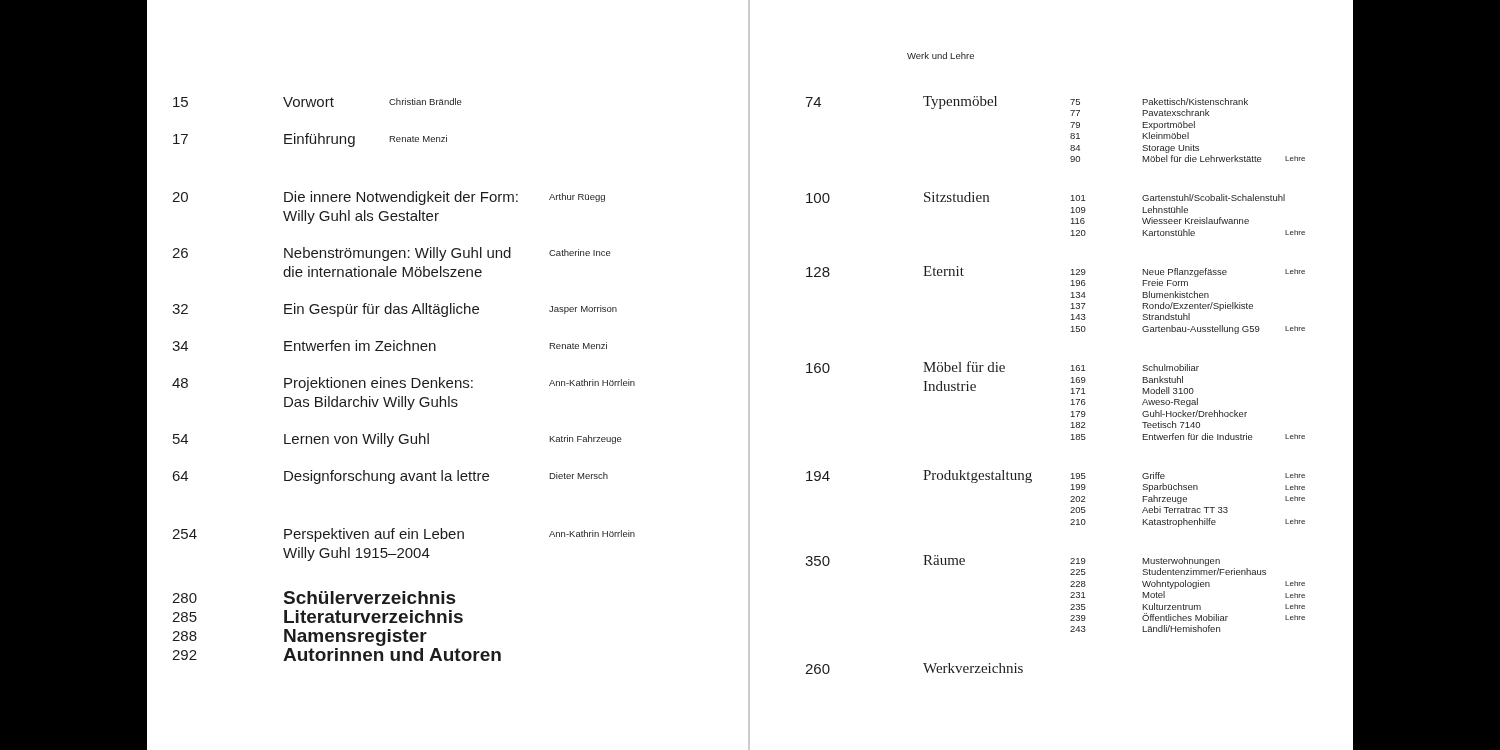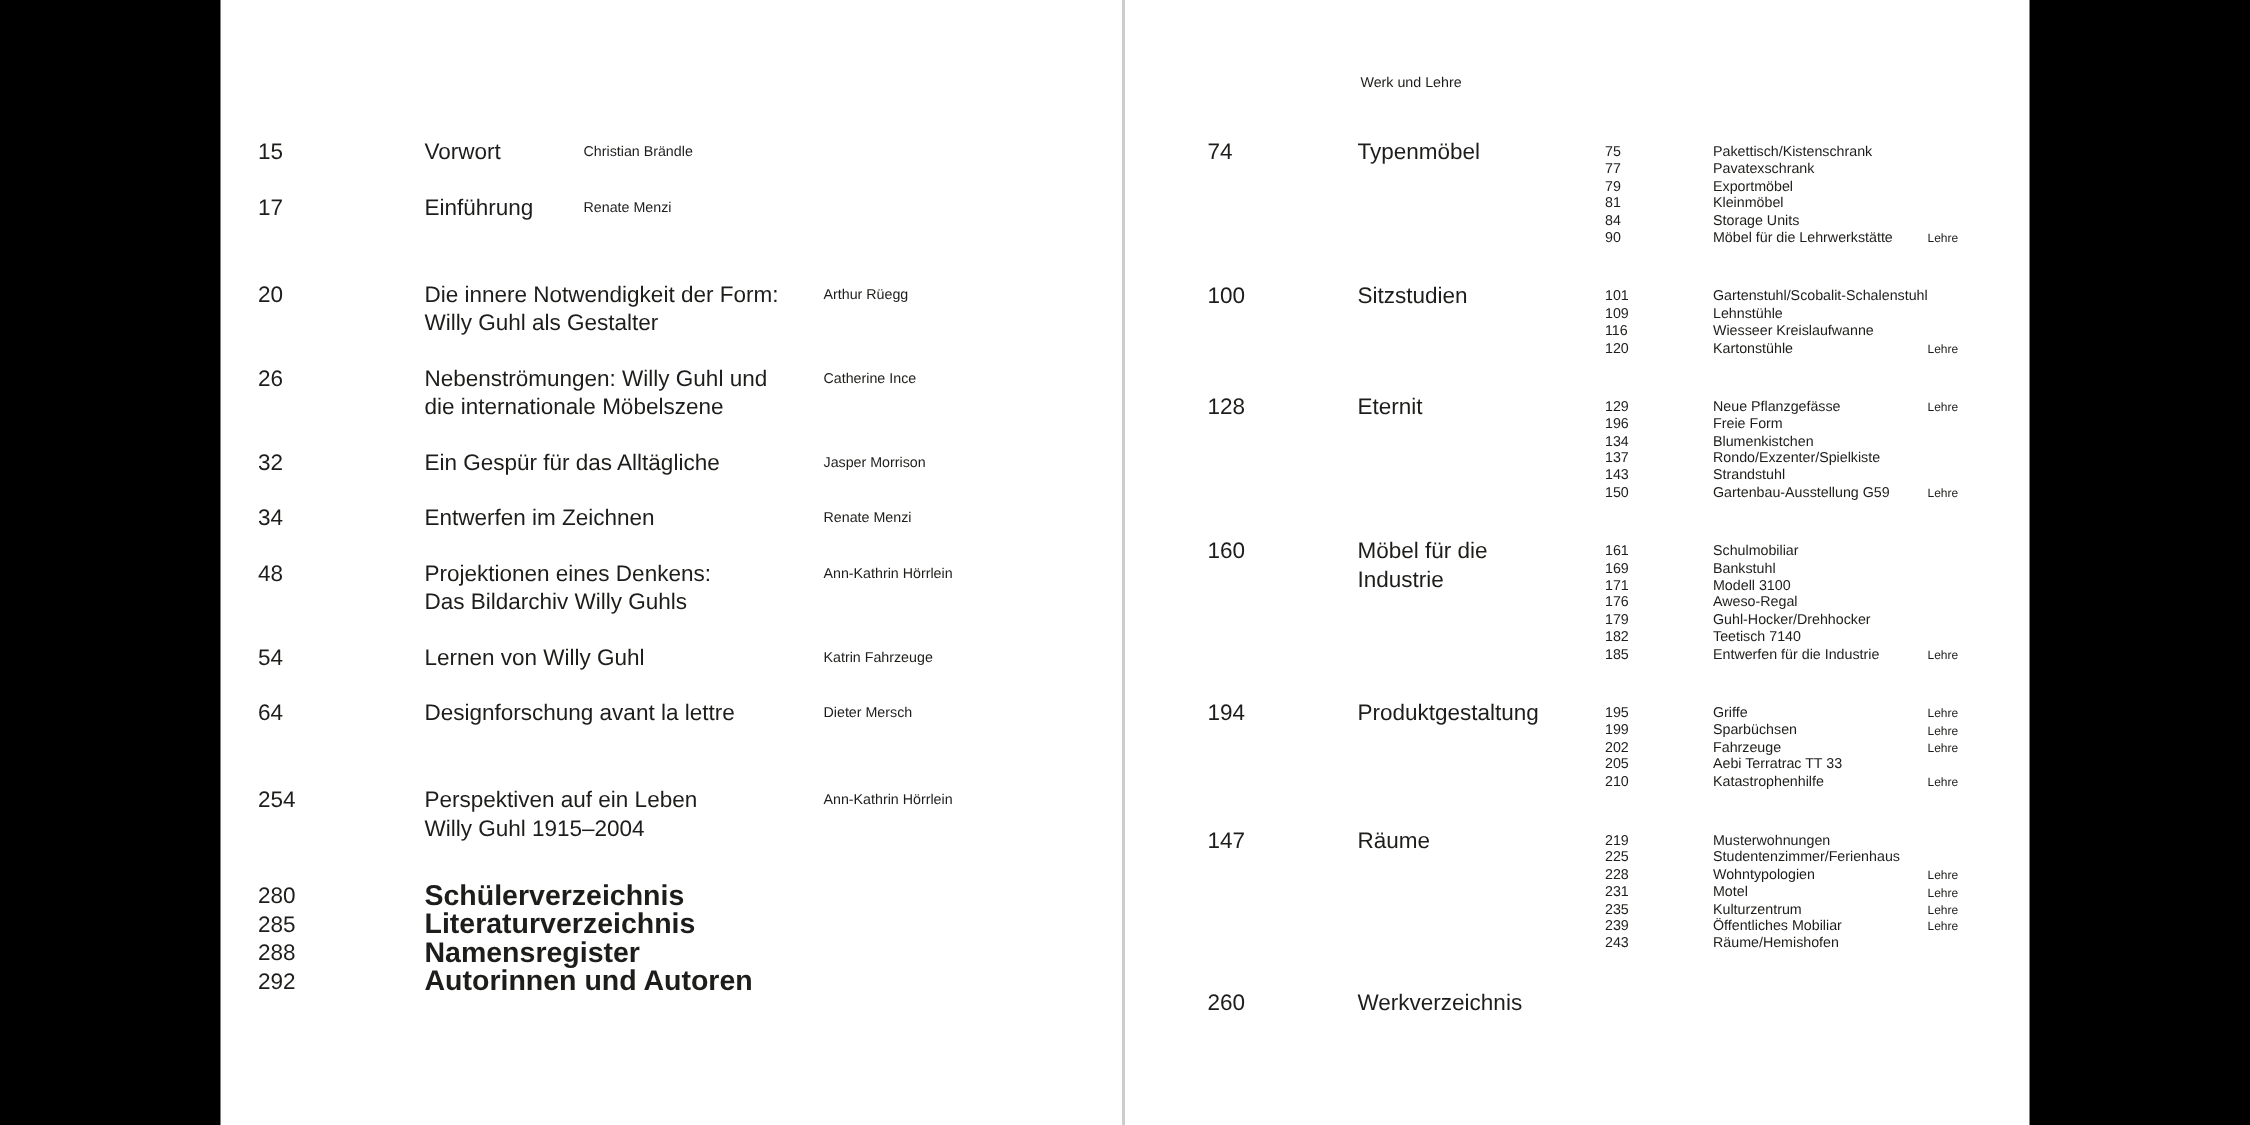--- a/index.html
+++ b/index.html
@@ -66,23 +66,24 @@
     font-size: 9.5px; line-height: 12px; font-weight: 500;
     white-space: nowrap;
   }
   .sections { position: absolute; top: 92px; left: 0; right: 0; }
   .section { position: relative; margin-bottom: 24px; min-height: 19px; }
   .section .s-num {
     position: absolute; left: 55px; top: 0;
     font-size: 15px; line-height: 19px; font-weight: 500;
   }
   .section .s-title {
-    position: absolute; left: 155px; top: 0; width: 160px;
+    position: absolute; left: 173px; top: 0; width: 160px;
     font-size: 15px; line-height: 19px; font-weight: 500;
     white-space: pre-line;
+    font-family: Liberation Serif, serif;
   }
   .s-items { margin-left: 320px; padding-top: 4px; min-height: 15px; }
   .item { position: relative; height: 11.4px; }
   .item .i-num {
     position: absolute; left: 0; top: 0;
     font-size: 9.5px; line-height: 11px; font-weight: 500;
   }
   .item .i-title {
     position: absolute; left: 56px; top: 0;
     font-size: 9.5px; line-height: 11px; font-weight: 500;
@@ -356,21 +357,21 @@
     <span class="i-tag"></span>
   </div>
               <div class="item">
     <span class="i-num">210</span>
     <span class="i-title">Katastrophenhilfe</span>
     <span class="i-tag">Lehre</span>
   </div>
             </div>
   </div>
           <div class="section">
-    <span class="s-num">147</span>
+    <span class="s-num">350</span>
     <span class="s-title">Räume</span>
     <div class="s-items">
               <div class="item">
     <span class="i-num">219</span>
     <span class="i-title">Musterwohnungen</span>
     <span class="i-tag"></span>
   </div>
               <div class="item">
     <span class="i-num">225</span>
     <span class="i-title">Studentenzimmer/Ferienhaus</span>
@@ -391,21 +392,21 @@
     <span class="i-title">Kulturzentrum</span>
     <span class="i-tag">Lehre</span>
   </div>
               <div class="item">
     <span class="i-num">239</span>
     <span class="i-title">Öffentliches Mobiliar</span>
     <span class="i-tag">Lehre</span>
   </div>
               <div class="item">
     <span class="i-num">243</span>
-    <span class="i-title">Räume/Hemishofen</span>
+    <span class="i-title">Ländli/Hemishofen</span>
     <span class="i-tag"></span>
   </div>
             </div>
   </div>
           <div class="section">
     <span class="s-num">260</span>
     <span class="s-title">Werkverzeichnis</span>
     <div class="s-items"></div>
   </div>
         </div>

